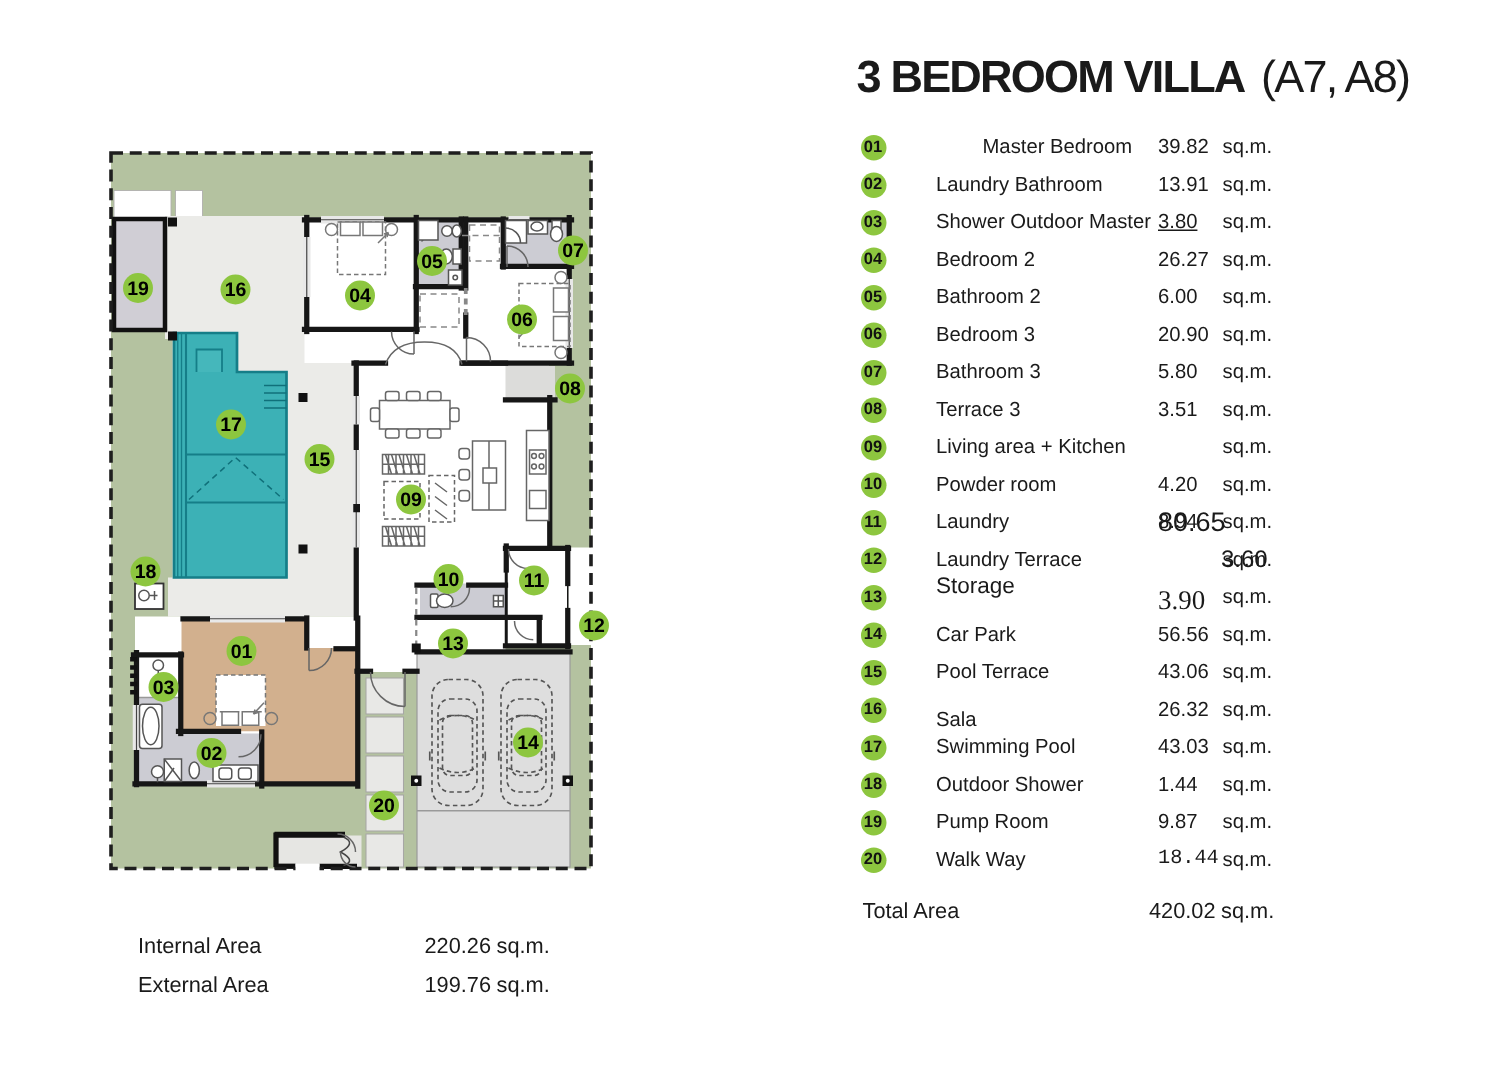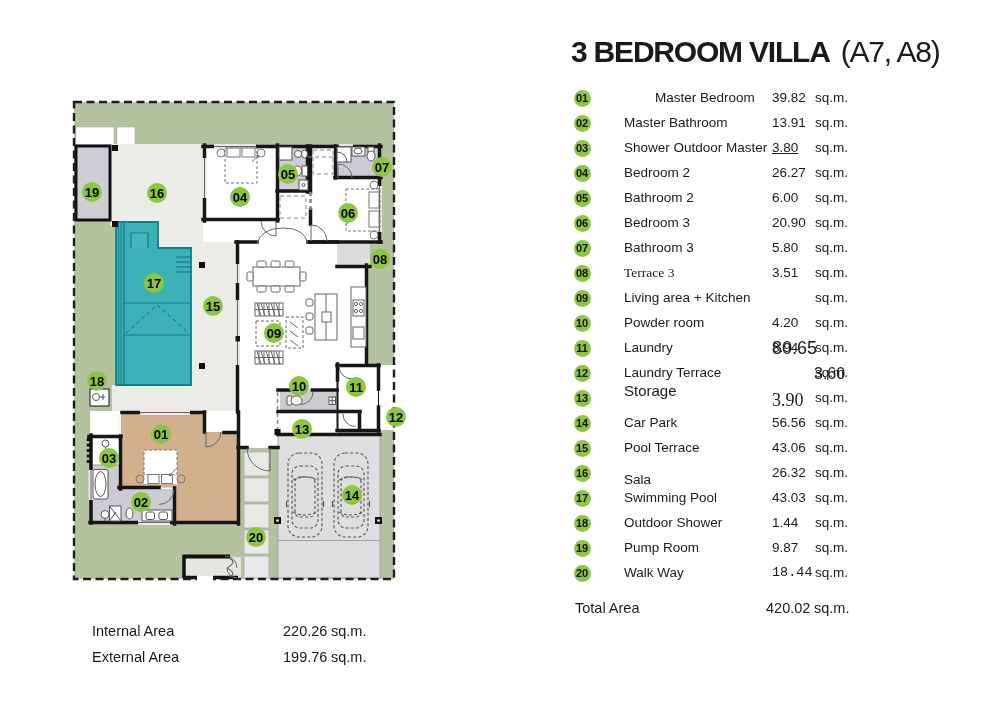--- a/index.html
+++ b/index.html
@@ -509,21 +509,21 @@
 </svg>
 
 <div class="t" style="left:571px;top:34.5px;font-size:30px;font-weight:bold;letter-spacing:-1.2px;">3 BEDROOM VILLA<span style="font-weight:normal;margin-left:11px;">(A7, A8)</span></div>
 
 <div class="circ" style="left:573.5px;top:89.5px;">01</div>
 <div class="t" style="left:624px;top:90px;font-size:13.5px;margin-left:31px;">Master Bedroom</div>
 <div class="t" style="left:772px;top:90px;font-size:13.5px;">39.82</div>
 <div class="t" style="left:815px;top:90px;font-size:13.5px;">sq.m.</div>
 
 <div class="circ" style="left:573.5px;top:114.5px;">02</div>
-<div class="t" style="left:624px;top:115px;font-size:13.5px;">Master Bathroom</div>
+<div class="t" style="left:624px;top:115px;font-size:13.5px;">Laundry Bathroom</div>
 <div class="t" style="left:772px;top:115px;font-size:13.5px;">13.91</div>
 <div class="t" style="left:815px;top:115px;font-size:13.5px;">sq.m.</div>
 
 <div class="circ" style="left:573.5px;top:139.5px;">03</div>
 <div class="t" style="left:624px;top:140px;font-size:13.5px;">Shower Outdoor Master</div>
 <div class="t" style="left:772px;top:140px;font-size:13.5px;text-decoration:underline;">3.80</div>
 <div class="t" style="left:815px;top:140px;font-size:13.5px;">sq.m.</div>
 
 <div class="circ" style="left:573.5px;top:164.5px;">04</div>
 <div class="t" style="left:624px;top:165px;font-size:13.5px;">Bedroom 2</div>
@@ -539,21 +539,21 @@
 <div class="t" style="left:624px;top:215px;font-size:13.5px;">Bedroom 3</div>
 <div class="t" style="left:772px;top:215px;font-size:13.5px;">20.90</div>
 <div class="t" style="left:815px;top:215px;font-size:13.5px;">sq.m.</div>
 
 <div class="circ" style="left:573.5px;top:239.5px;">07</div>
 <div class="t" style="left:624px;top:240px;font-size:13.5px;">Bathroom 3</div>
 <div class="t" style="left:772px;top:240px;font-size:13.5px;">5.80</div>
 <div class="t" style="left:815px;top:240px;font-size:13.5px;">sq.m.</div>
 
 <div class="circ" style="left:573.5px;top:264.5px;">08</div>
-<div class="t" style="left:624px;top:265px;font-size:13.5px;font-family:Liberation Serif, serif;">Terrace 3</div>
+<div class="t" style="left:624px;top:265px;font-size:13.5px;">Terrace 3</div>
 <div class="t" style="left:772px;top:265px;font-size:13.5px;">3.51</div>
 <div class="t" style="left:815px;top:265px;font-size:13.5px;">sq.m.</div>
 
 <div class="circ" style="left:573.5px;top:289.5px;">09</div>
 <div class="t" style="left:624px;top:290px;font-size:13.5px;">Living area + Kitchen</div>
 <div class="t" style="left:772px;top:290px;font-size:18px;margin-top:48px;">80.65</div>
 <div class="t" style="left:815px;top:290px;font-size:13.5px;">sq.m.</div>
 
 <div class="circ" style="left:573.5px;top:314.5px;">10</div>
 <div class="t" style="left:624px;top:315px;font-size:13.5px;">Powder room</div>

